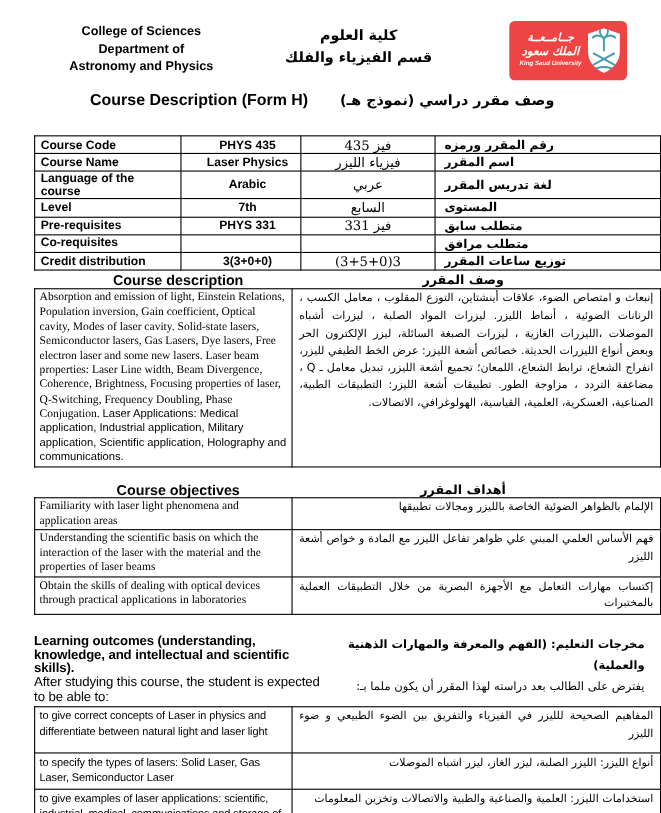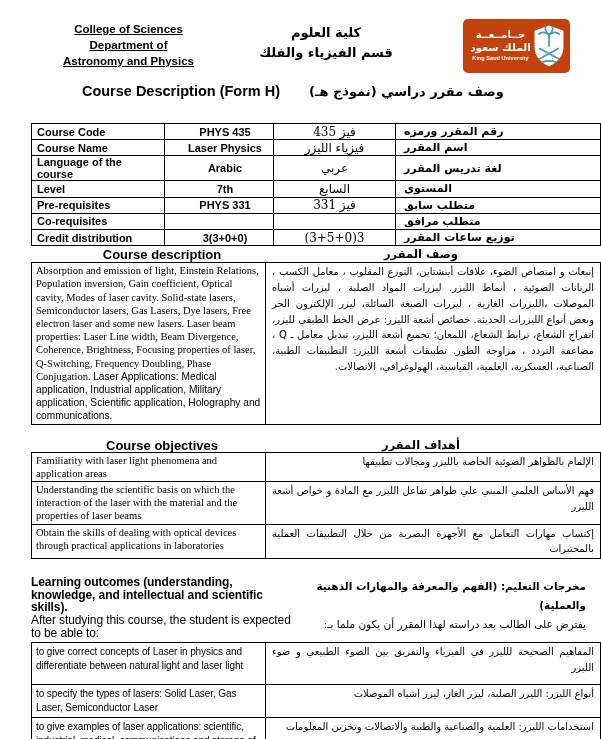--- a/index.html
+++ b/index.html
@@ -8,21 +8,21 @@
     position: relative; width: 601px; height: 739px;
     background: #ffffff; overflow: hidden;
     font-family: "Liberation Sans", sans-serif; color: #000;
   }
   .content { position: absolute; left: 31px; top: 0; width: 569px; }
 
   
   .header { position: relative; height: 123px; }
   .college-en {
     position: absolute; left: 0; top: 21px; width: 195px;
-    text-align: center; font-weight: bold; font-size: 11.5px; line-height: 16px; text-decoration: underline;
+    text-align: center; font-weight: bold; font-size: 11.5px; line-height: 16px;
   }
   .college-ar {
     position: absolute; left: 200px; top: 23px; width: 190px;
     text-align: center; font-weight: bold; font-size: 13px; line-height: 20px;
     direction: rtl; font-family: "DejaVu Sans", sans-serif;
   }
   .logo {
     position: absolute; left: 432px; top: 19px; width: 107px; height: 54px;
     border-radius: 5px; display: flex; align-items: center;
     padding: 3px 4px 3px 6px;
@@ -103,21 +103,21 @@
     <div class="header">
       <div class="college-en">
         <div>College of Sciences</div>
         <div>Department of</div>
         <div>Astronomy and Physics</div>
       </div>
       <div class="college-ar">
         <div>كلية العلوم</div>
         <div>قسم الفيزياء والفلك</div>
       </div>
-      <div class="logo" style="background:#c2410c;">
+      <div class="logo" style="background:#ef4444;font-style:italic;">
         <div class="logo-text">
           <div class="logo-ar1">جــامــعــة</div>
           <div class="logo-ar2">الملك سعود</div>
           <div class="logo-en">King Saud University</div>
         </div>
         <svg class="emblem" viewBox="0 0 40 50">
           <path d="M20 1 L37 7 L37 26 Q37 41 20 49 Q3 41 3 26 L3 7 Z" fill="#ffffff"></path>
           <g stroke="#3f9cb2" fill="none" stroke-width="2" stroke-linecap="round">
             <path d="M20 25 L20 12"></path>
             <path d="M20 12 C16 8 11 8 8 11"></path>

